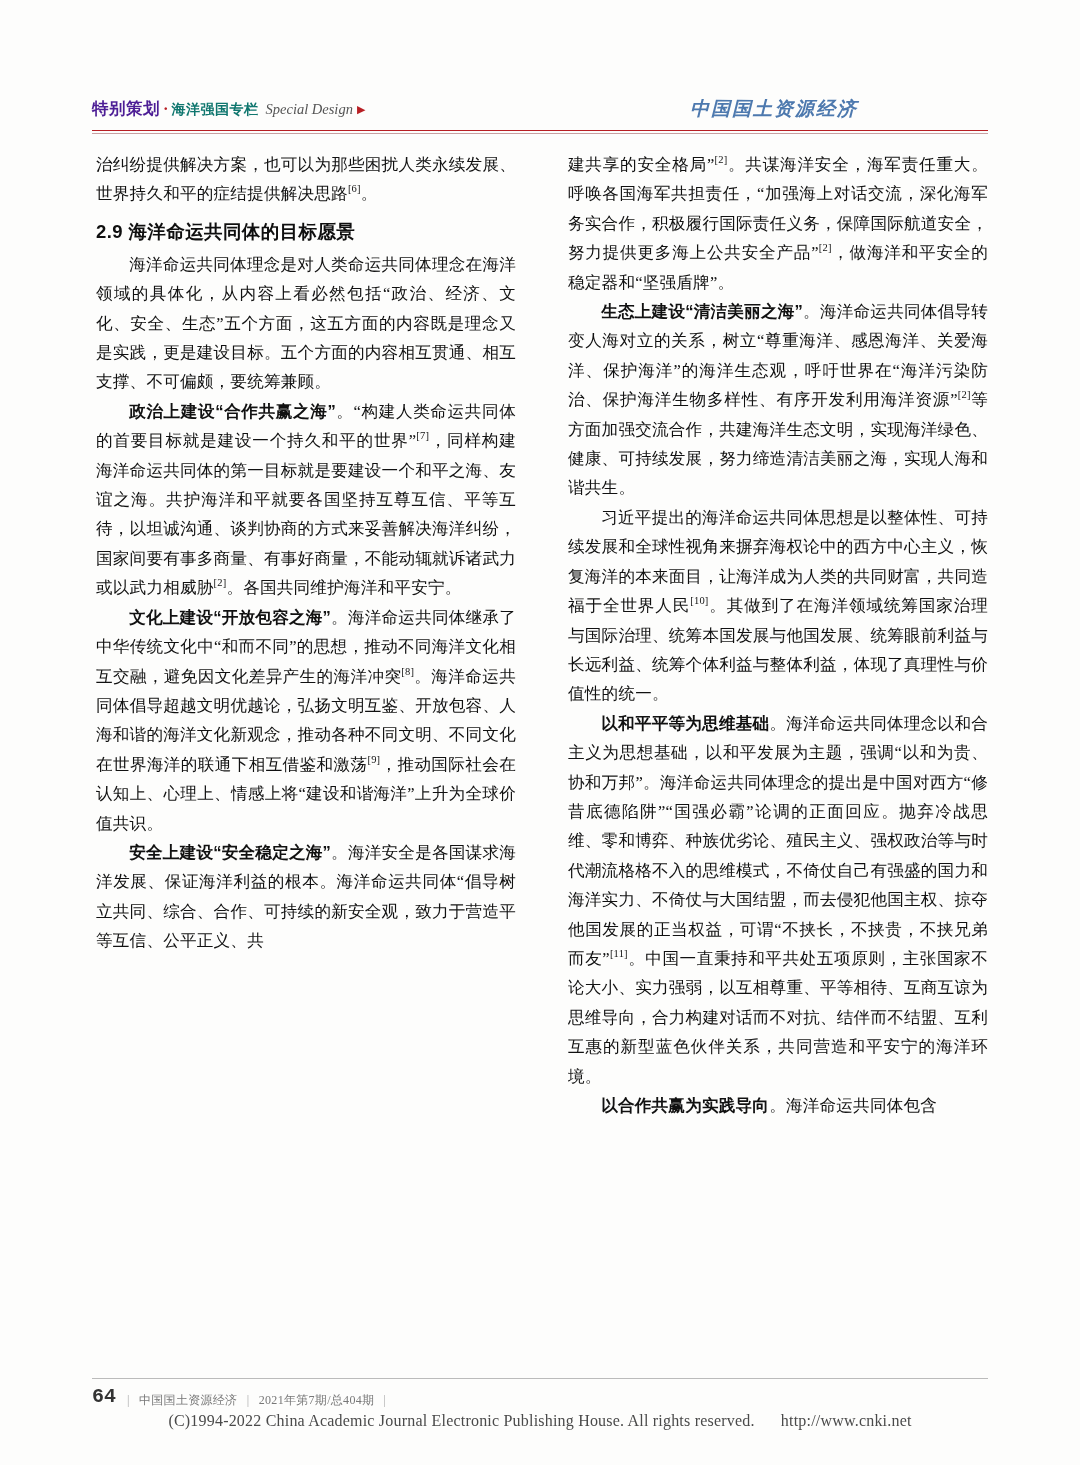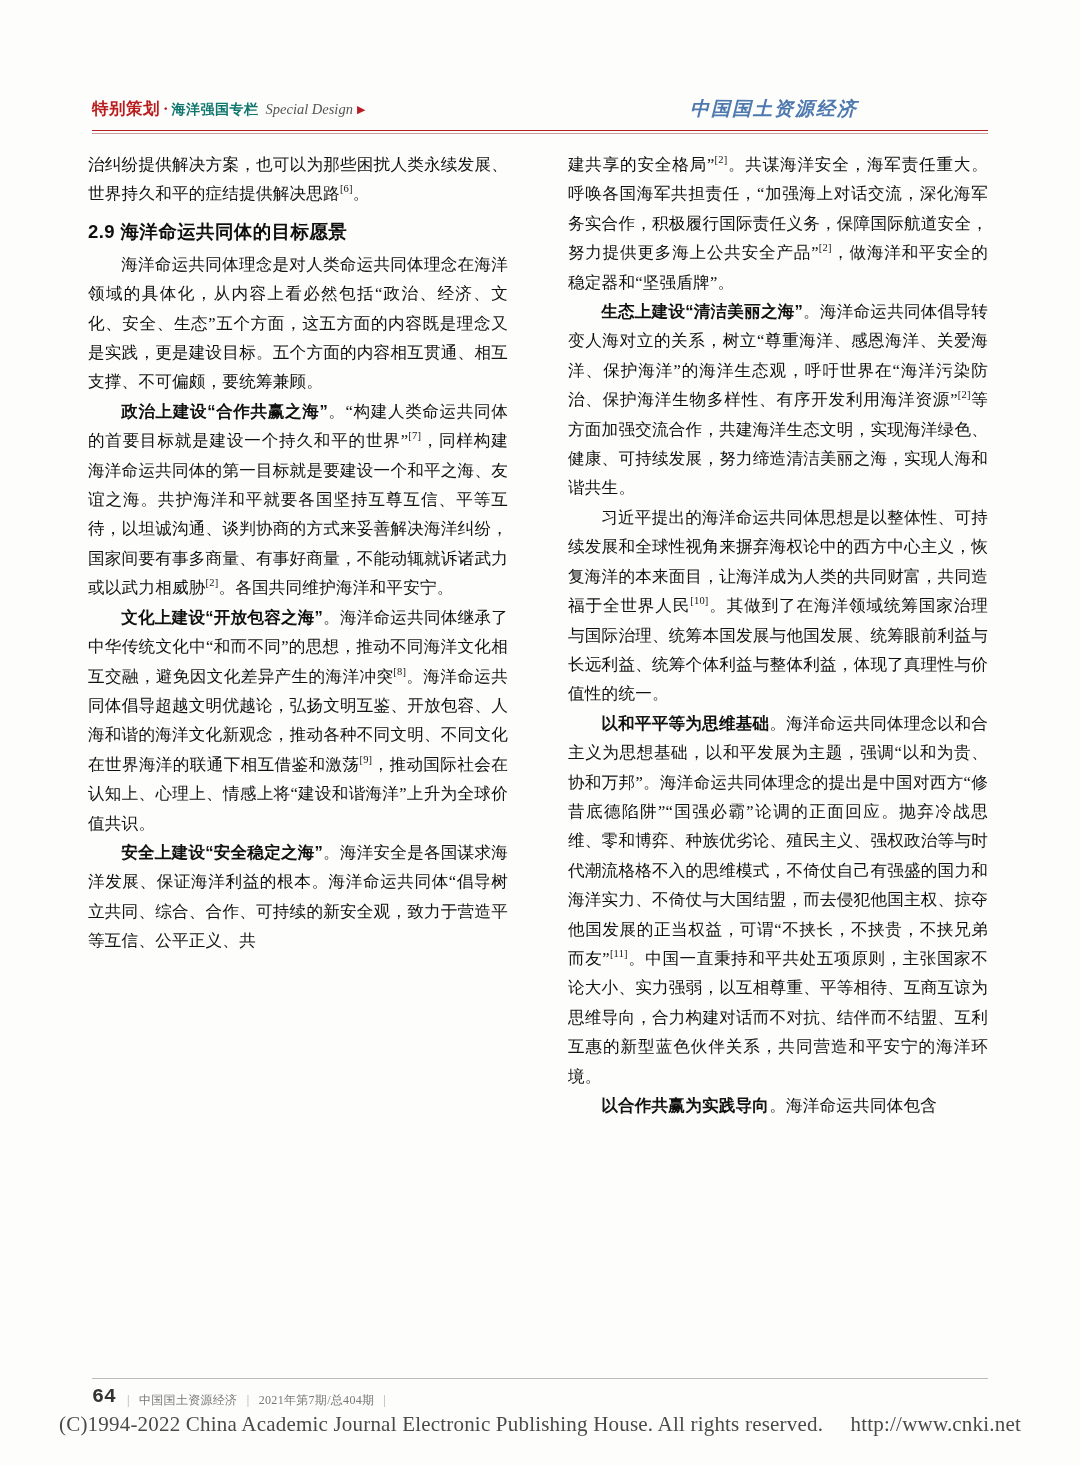--- a/index.html
+++ b/index.html
@@ -33,21 +33,21 @@
   }
   .header-left {
     position: absolute;
     left: 0;
     top: 0;
     display: flex;
     align-items: baseline;
     white-space: nowrap;
   }
   .hdr-special {
-    color: #b91c1c;
+    color: #4c1d95;
     font-family: "Liberation Sans", sans-serif;
     font-weight: bold;
     font-size: 16.5px;
     letter-spacing: 0.5px;
   }
   .hdr-dot {
     color: #b81f24;
     font-weight: bold;
     font-size: 16.5px;
     margin: 0 3px;
@@ -103,21 +103,21 @@
   .col {
     position: absolute;
     top: 150px;
     width: 420px;
     font-size: 16.6px;
     line-height: 29.4px;
     text-align: justify;
     text-justify: inter-ideograph;
     color: #111;
   }
-  .col-left { left: 88px; }
+  .col-left { left: 96px; }
   .col-right { left: 568px; }
 
   .col p {
     margin: 0;
     text-indent: 2em;
     letter-spacing: 0.2px;
   }
   .col p.noindent { text-indent: 0; }
   .col h3 {
     margin: 7px 0 3px 0;
@@ -178,21 +178,21 @@
     margin: 0 6px;
   }
 
   .copyright {
     position: absolute;
     left: 0;
     top: 1412px;
     width: 1080px;
     text-align: center;
     font-family: "Liberation Serif", serif;
-    font-size: 21px;
+    font-size: 16px;
     color: #4a4a4a;
     letter-spacing: 0.2px;
   }
   .copyright .url { margin-left: 22px; }
 </style>
 </head>
 <body>
 
 <div class="page">
 

